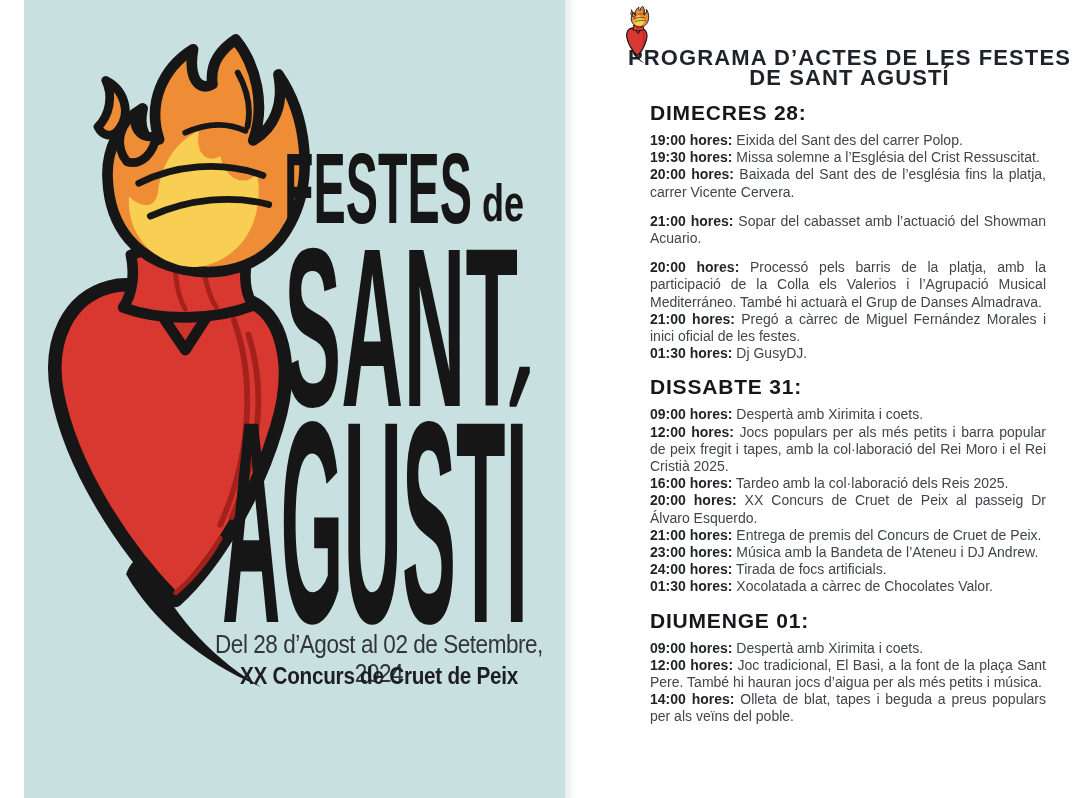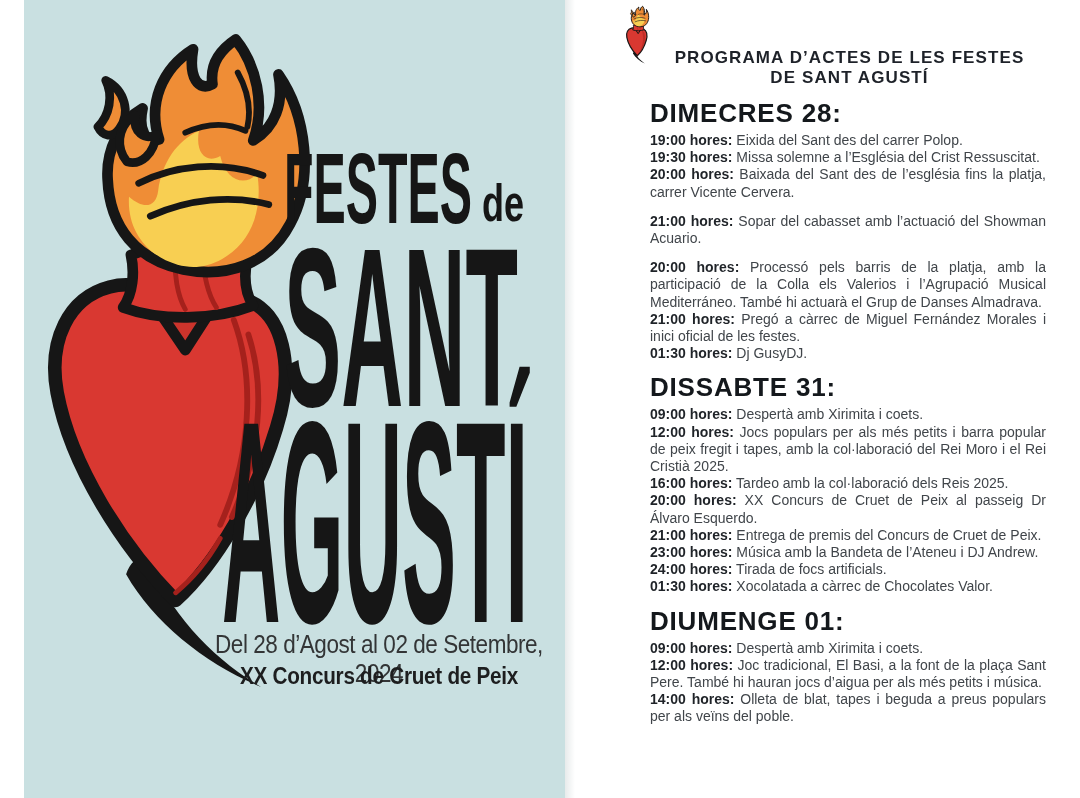--- a/index.html
+++ b/index.html
@@ -22,24 +22,24 @@
     transform:scaleX(0.9);transform-origin:center top;color:#333536;}
   .poster-contest{top:663px;font-size:23px;font-weight:700;letter-spacing:-0.3px;
     transform:scaleX(0.9);transform-origin:center top;color:#1d1e1f;}
 
   
   .right-panel{position:relative;width:539px;height:798px;background:var(--paper);flex:none;}
   .right-panel::before{content:"";position:absolute;left:0;top:0;bottom:0;width:10px;
     background:linear-gradient(90deg,rgba(160,175,175,.25),rgba(160,175,175,0));pointer-events:none;}
   .small-logo{position:absolute;left:44px;top:4px;width:60px;height:60px;overflow:visible;}
   .program-title{margin:48px 30px 0 60px;text-align:center;color:#1e2229;
-    font-weight:700;font-size:17px;letter-spacing:1.1px;line-height:20px;}
+    font-weight:700;font-size:22px;letter-spacing:1.1px;line-height:20px;}
   .program-body{margin:2px 58px 0 85px;}
   .day{margin-top:12px;}
-  .day h2{font-size:26px;font-weight:700;letter-spacing:0.8px;color:var(--head-text);
+  .day h2{font-size:21px;font-weight:700;letter-spacing:0.8px;color:var(--head-text);
     margin:13px 0 7px 0;line-height:24px;}
   .day p{font-size:14px;line-height:17.2px;color:var(--body-text);text-align:justify;}
   .day p b{color:var(--strong-text);font-weight:700;}
 </style>
 </head>
 <body>
 
 <div class="page">
 
   <div class="left-panel">

